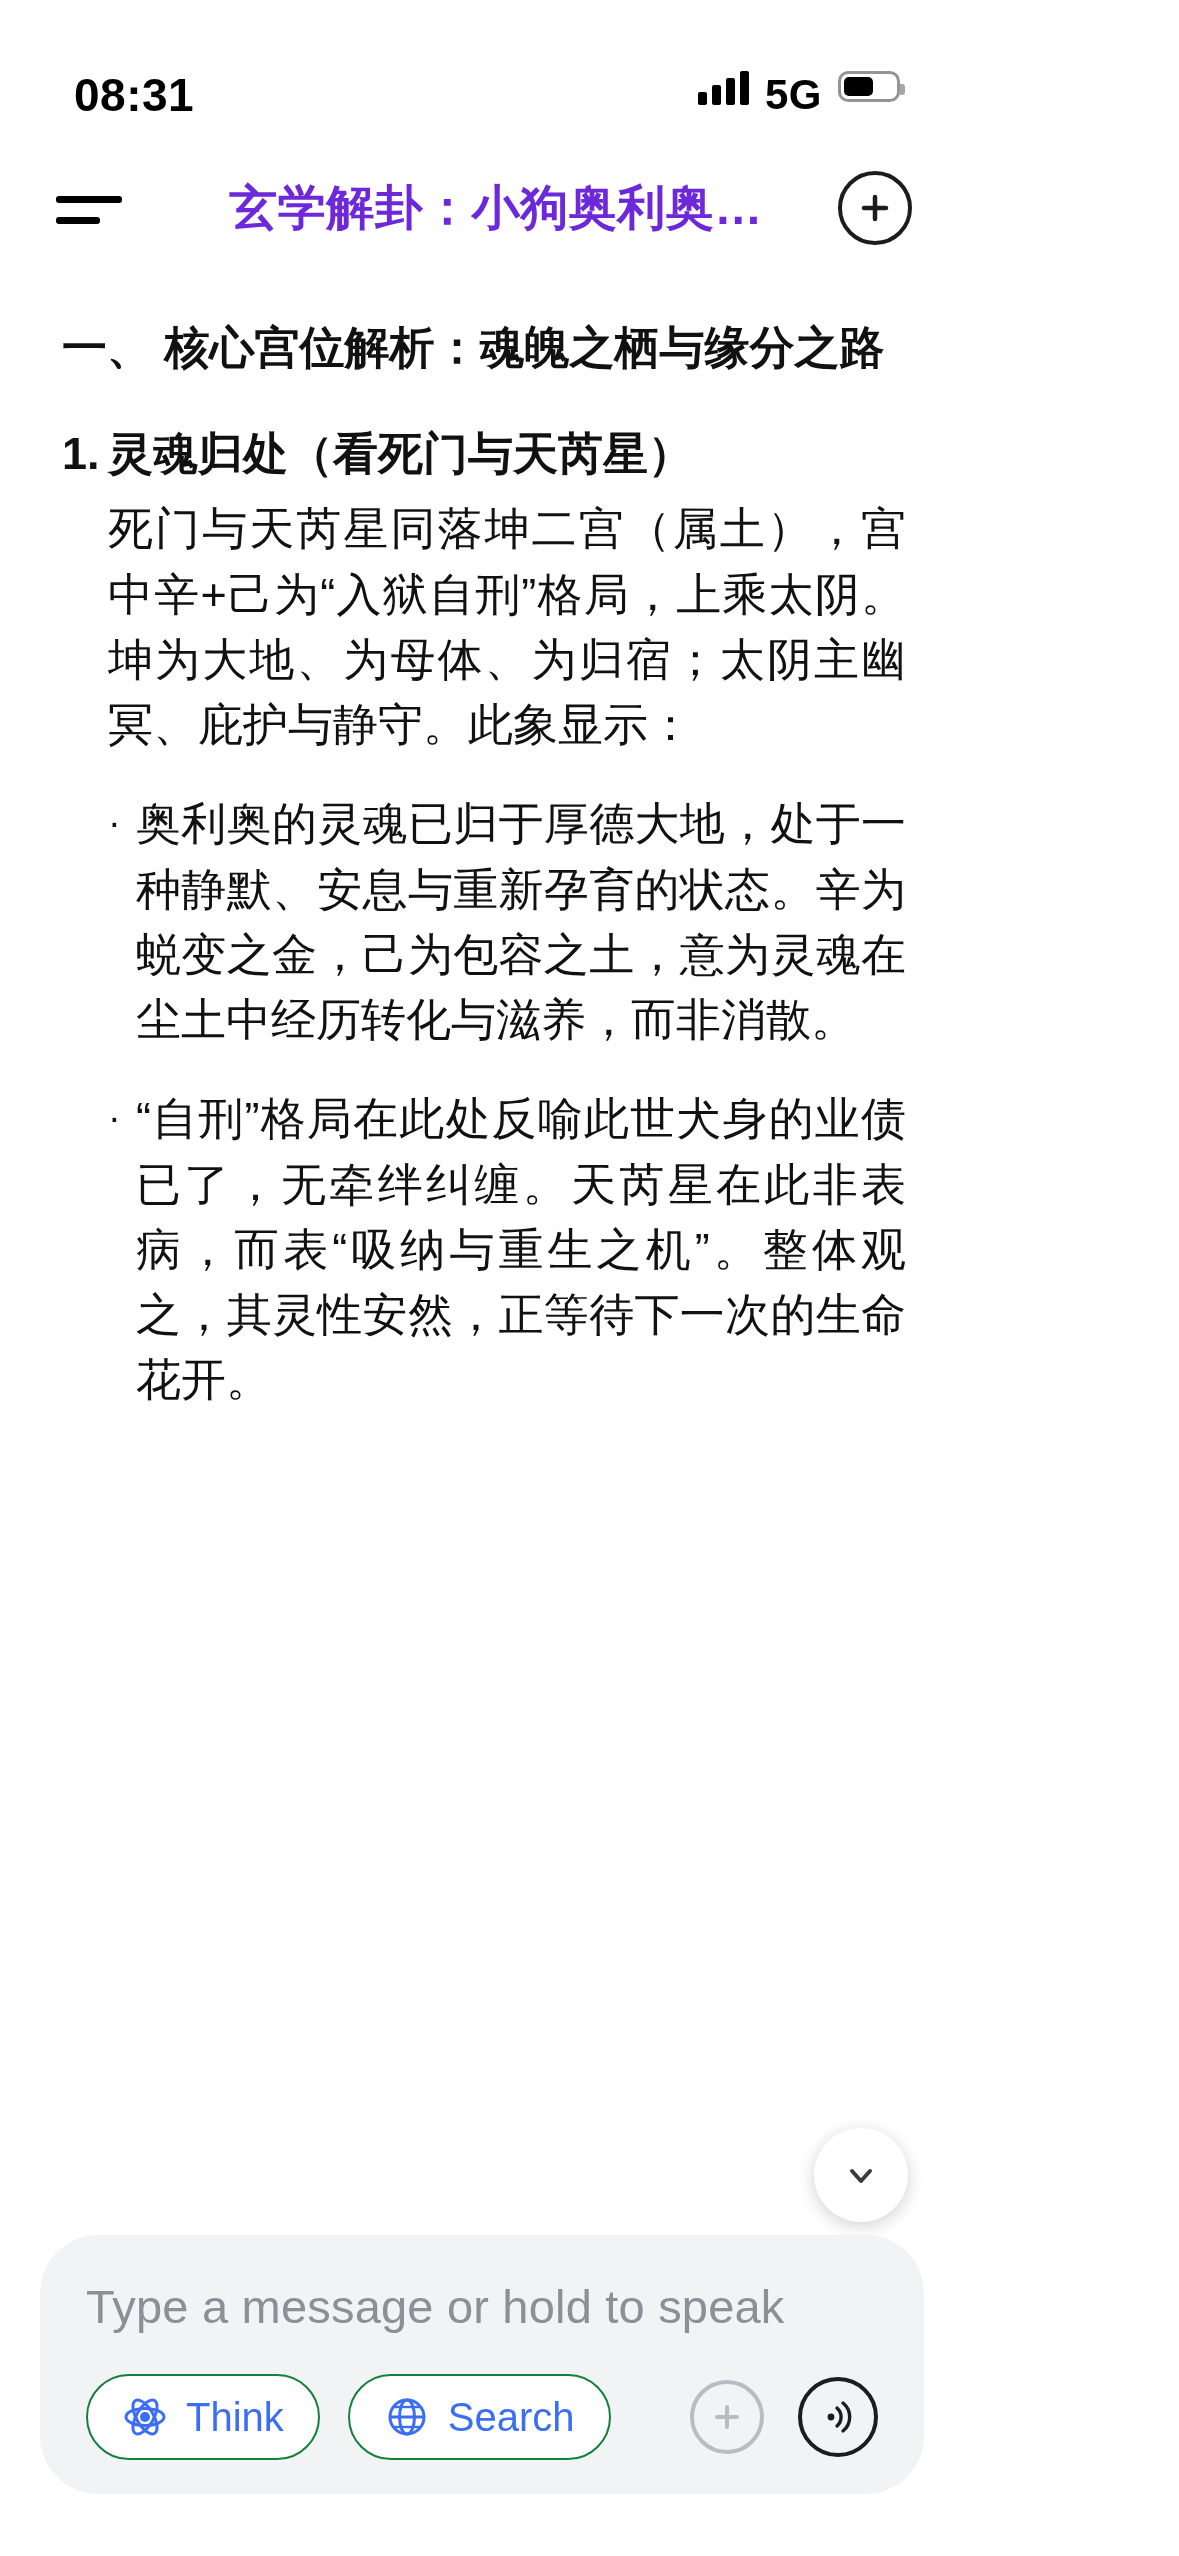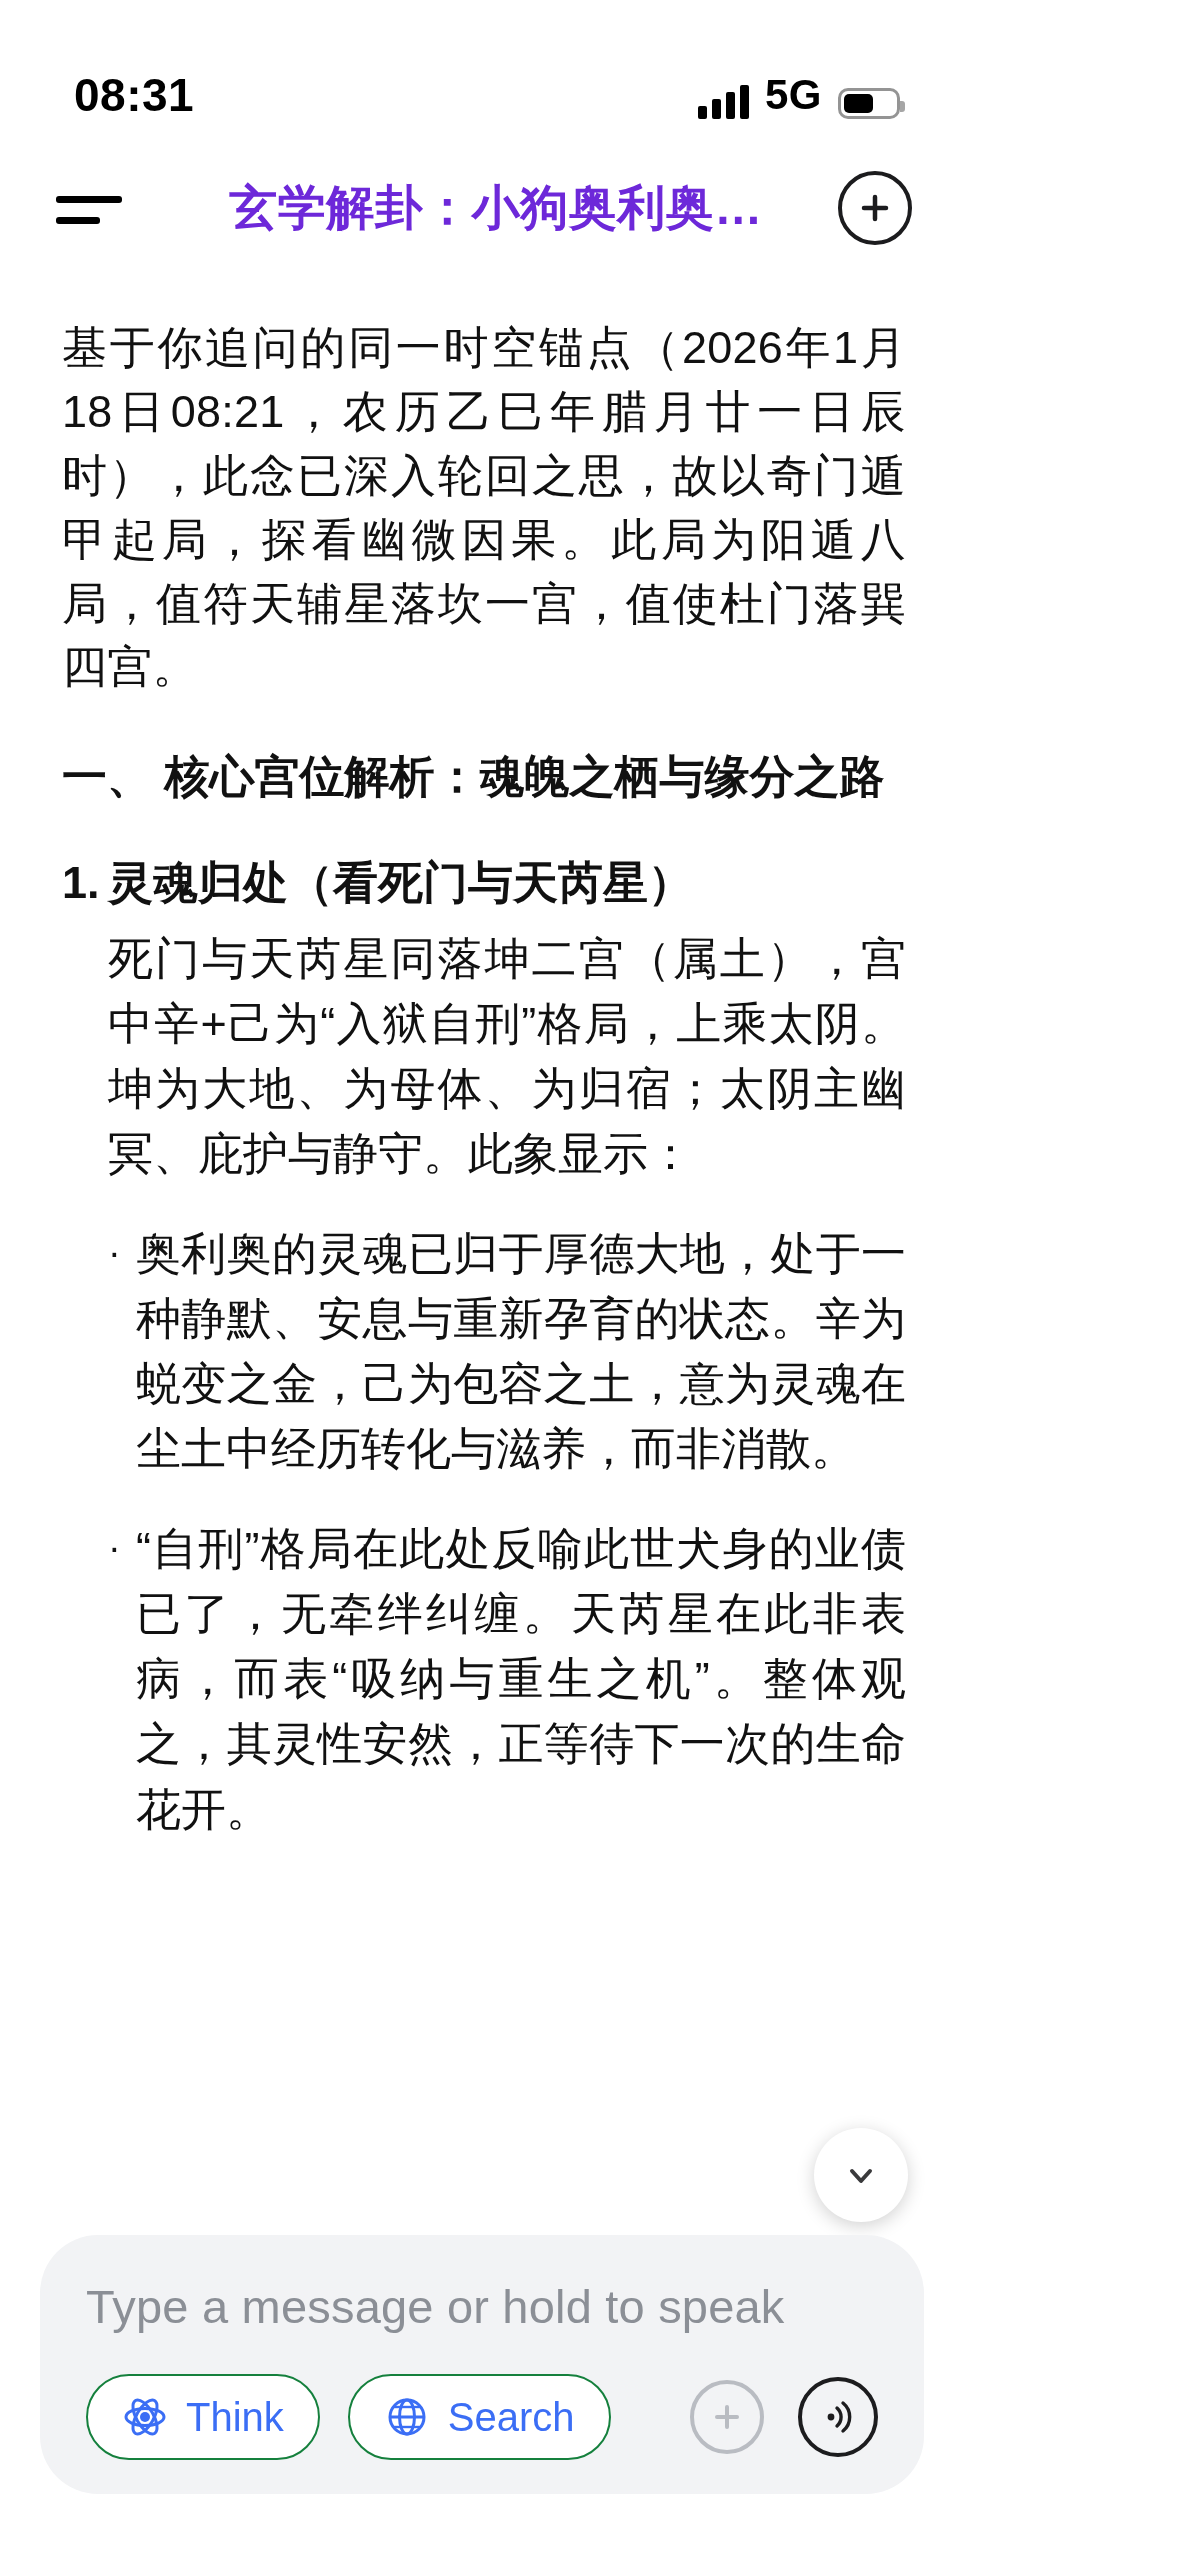--- a/index.html
+++ b/index.html
@@ -25,21 +25,21 @@
     justify-content: space-between;
     padding: 40px 64px 0 74px;
   }
   .status-time {
     font-size: 46px;
     font-weight: 700;
     letter-spacing: 0.5px;
     color: #000;
   }
   .status-right {
-    display: flex; align-items: flex-end; gap: 16px;
+    display: flex; align-items: flex-start; gap: 16px;
   }
   .signal-bars { display: flex; align-items: flex-end; gap: 5px; height: 34px; }
   .signal-bars i { display:block; width: 9px; background:#000; border-radius: 2px; }
   .signal-bars i:nth-child(1){ height: 13px; }
   .signal-bars i:nth-child(2){ height: 20px; }
   .signal-bars i:nth-child(3){ height: 27px; }
   .signal-bars i:nth-child(4){ height: 34px; }
   .net-label {
     font-size: 42px; font-weight: 600; color: #000; letter-spacing: .5px;
   }
@@ -234,21 +234,20 @@
     <div class="add-btn">
       <svg width="40" height="40" viewBox="0 0 40 40" aria-hidden="true">
         <line x1="20" y1="9" x2="20" y2="31" stroke="currentColor" stroke-width="4.5" stroke-linecap="round"></line>
         <line x1="9" y1="20" x2="31" y2="20" stroke="currentColor" stroke-width="4.5" stroke-linecap="round"></line>
       </svg>
     </div>
   </div>
 
   <div class="content">
 
-    <p class="para">基于你追问的同一时空锚点（2026年1月18日08:21，农历乙巳年腊月廿一日辰时），此念已深入轮回之思，故以奇门遁甲起局，探看幽微因果。此局为阳遁八局，值符天辅星落坎一宫，值使杜门落巽四宫。</p>
 
     <h2 class="h-section">一、 核心宫位解析：魂魄之栖与缘分之路</h2>
 
     <div class="ol-item">
       <span class="ol-num">1.</span>
       <span class="ol-title">灵魂归处（看死门与天芮星）</span>
     </div>
     <p class="ol-body">死门与天芮星同落坤二宫（属土），宫中辛+己为“入狱自刑”格局，上乘太阴。坤为大地、为母体、为归宿；太阴主幽冥、庇护与静守。此象显示：</p>
 
     <div class="bullet">

